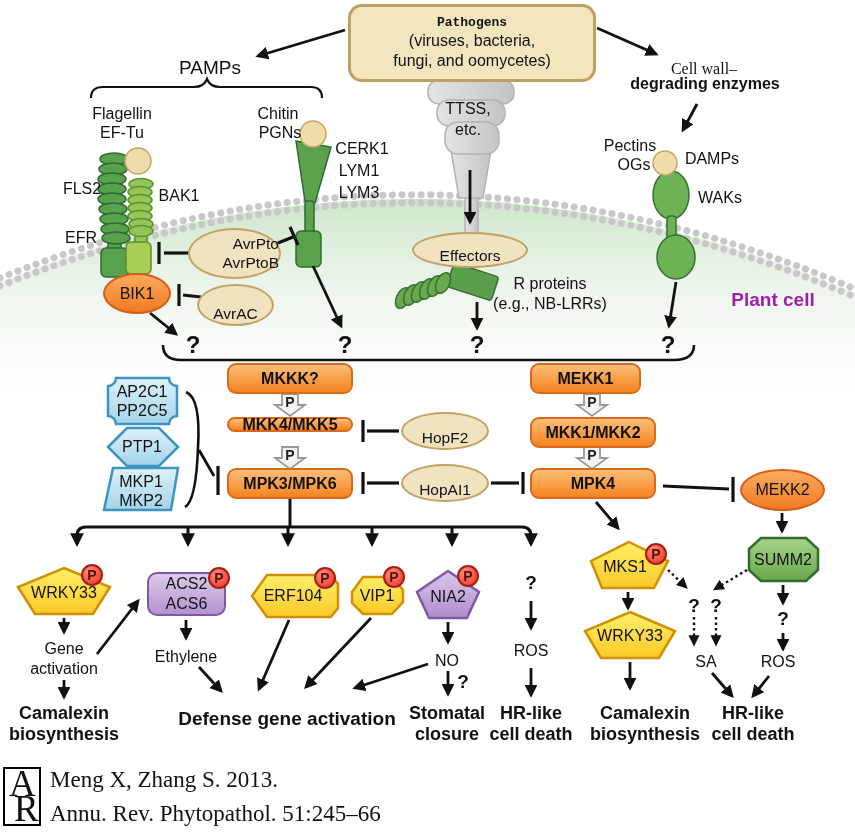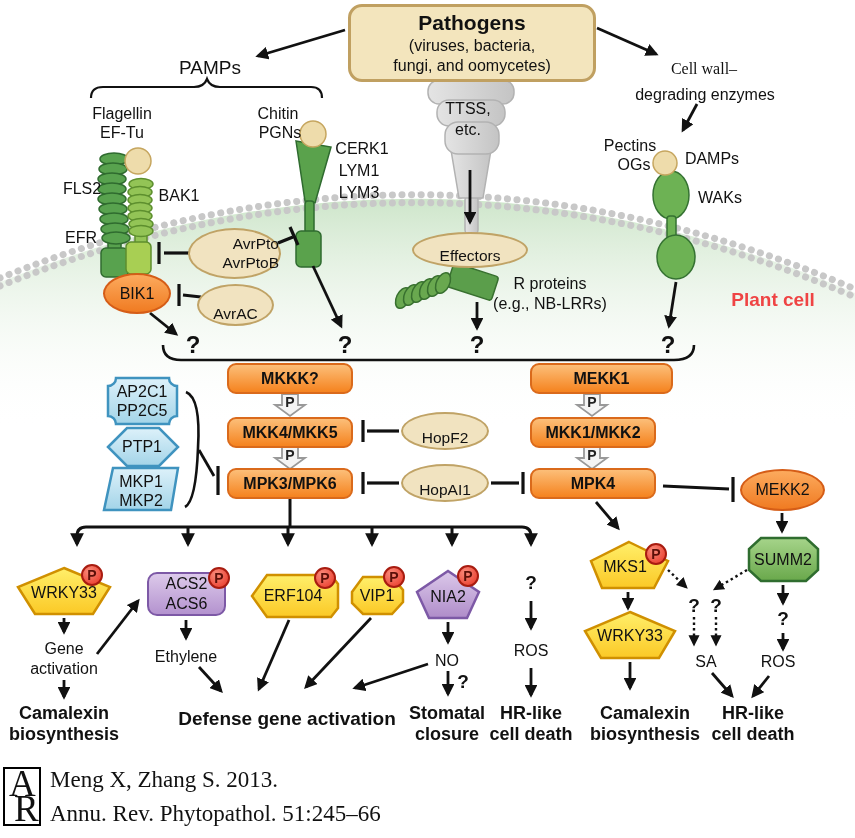--- a/index.html
+++ b/index.html
@@ -5,21 +5,21 @@
   html,body{margin:0;padding:0;background:#fff;}
   #stage{position:relative;width:855px;height:838px;background:#fff;overflow:hidden;
          font-family:"Liberation Sans",sans-serif;color:#111;}
   #art{position:absolute;left:0;top:0;}
   .lbl{position:absolute;transform:translate(-50%,-50%);white-space:nowrap;
        font-size:16px;line-height:1.05;text-align:center;}
   .b{font-weight:bold;}
   .big{font-size:19px;}
   .q{font-size:24px;font-weight:bold;}
   .qs{font-size:19px;font-weight:bold;}
-  .gray{color:#ef4444;}
+  .gray{color:#a21caf;}
   .node{position:absolute;display:flex;align-items:center;justify-content:center;
         text-align:center;box-sizing:border-box;}
   .obox{background:linear-gradient(#fcbe78,#f5831f);border:2.5px solid #da6a1b;
         border-radius:9px;font-weight:bold;font-size:16px;}
   .oell{background:linear-gradient(#fcaa5d,#f07b22);border:2.5px solid #d55d17;
         border-radius:50%;font-size:16px;}
   .tanell{background:#f1e3c0;border:2.5px solid #c0a366;border-radius:50%;
         font-size:15.5px;line-height:1.2;align-items:flex-end;}
   .pbox{background:linear-gradient(#dcc9ea,#b493cf);border:2.5px solid #7d59a6;
         border-radius:10px;font-size:16px;line-height:1.25;}
@@ -228,41 +228,41 @@
   <polygon points="64,568 110,587 93,614 35,614 18,587" fill="url(#gYel)" stroke="#d09000" stroke-width="2.5"></polygon>
   <polygon points="252,596 267,575 331,575 338,584 338,608 331,617 267,617" fill="url(#gYel)" stroke="#d09000" stroke-width="2.5"></polygon>
   <polygon points="352,592 363,577 392,577 403,590 403,602 392,614 363,614 352,603" fill="url(#gYel)" stroke="#d09000" stroke-width="2.5"></polygon>
   <polygon points="448,571 479,592 467,618 429,618 417,592" fill="url(#gPur)" stroke="#7d59a6" stroke-width="2.5"></polygon>
   <polygon points="629,542 668,561 654,588 602,588 591,561" fill="url(#gYel)" stroke="#d09000" stroke-width="2.5"></polygon>
   <polygon points="630,612 675,631 659,658 601,658 585,631" fill="url(#gYel)" stroke="#d09000" stroke-width="2.5"></polygon>
   <polygon points="761,538 806,538 818,549 818,570 806,581 761,581 749,570 749,549" fill="url(#gGrn)" stroke="#2f6d2f" stroke-width="2.5"></polygon>
 </svg>
 
 <div class="node pathobox" style="left:348px;top:4px;width:248px;height:78px;">
-  <div class="b" style="font-size:21px;">Pathogens</div>
+  <div class="b" style="font-size:13px;font-family:Liberation Mono, monospace;">Pathogens</div>
   <div>(viruses, bacteria,</div>
   <div>fungi, and oomycetes)</div>
 </div>
 
 <div class="node tanell" style="left:188px;top:228px;width:93px;height:51px;flex-direction:column;">
   <div>AvrPto</div>
   <div>AvrPtoB</div>
 </div>
 <div class="node tanell" style="left:197px;top:284px;width:77px;height:42px;">AvrAC</div>
 <div class="node tanell" style="left:412px;top:232px;width:116px;height:36px;">Effectors</div>
 <div class="node tanell" style="left:401px;top:412px;width:88px;height:38px;">HopF2</div>
 <div class="node tanell" style="left:401px;top:464px;width:88px;height:38px;">HopAI1</div>
 
 <div class="node oell" style="left:103px;top:273px;width:68px;height:41px;">BIK1</div>
 <div class="node oell" style="left:740px;top:469px;width:85px;height:42px;">MEKK2</div>
 
 <div class="node obox" style="left:227px;top:363px;width:126px;height:31px;">MKKK?</div>
-<div class="node obox" style="left:227px;top:417px;width:126px;height:31px;">MKK4/MKK5</div>
+<div class="node obox" style="left:227px;top:417px;width:126px;height:15px;">MKK4/MKK5</div>
 <div class="node obox" style="left:227px;top:468px;width:126px;height:31px;">MPK3/MPK6</div>
-<div class="node obox" style="left:530px;top:363px;width:143px;height:31px;">MEKK1</div>
+<div class="node obox" style="left:530px;top:363px;width:111px;height:31px;">MEKK1</div>
 <div class="node obox" style="left:530px;top:417px;width:126px;height:31px;">MKK1/MKK2</div>
 <div class="node obox" style="left:530px;top:468px;width:126px;height:31px;">MPK4</div>
 
 <div class="node pbox" style="left:147px;top:572px;width:79px;height:44px;flex-direction:column;">
   <div>ACS2</div>
   <div>ACS6</div>
 </div>
 
 <div class="plet" style="left:290px;top:402px;">P</div>
 <div class="plet" style="left:290px;top:455px;">P</div>
@@ -281,21 +281,21 @@
 <div class="lbl" style="left:122px;top:133px;">EF-Tu</div>
 <div class="lbl" style="left:278px;top:114px;">Chitin</div>
 <div class="lbl" style="left:280px;top:133px;text-align:center;">PGNs</div>
 <div class="lbl" style="left:362px;top:149px;">CERK1</div>
 <div class="lbl" style="left:359px;top:171px;">LYM1</div>
 <div class="lbl" style="left:359px;top:193px;">LYM3</div>
 <div class="lbl" style="left:82px;top:189px;">FLS2</div>
 <div class="lbl" style="left:81px;top:216px;margin-top:22px;">EFR</div>
 <div class="lbl" style="left:179px;top:196px;">BAK1</div>
 <div class="lbl" style="left:704px;top:69px;font-family:Liberation Serif, serif;">Cell wall–</div>
-<div class="lbl" style="left:705px;top:95px;">degrading enzymes</div>
+<div class="lbl" style="left:705px;top:84px;font-weight:bold;">degrading enzymes</div>
 <div class="lbl" style="left:630px;top:146px;">Pectins</div>
 <div class="lbl" style="left:634px;top:165px;">OGs</div>
 <div class="lbl" style="left:712px;top:159px;">DAMPs</div>
 <div class="lbl" style="left:720px;top:198px;">WAKs</div>
 <div class="lbl b big gray" style="left:773px;top:300px;">Plant cell</div>
 <div class="lbl" style="left:468px;top:109px;">TTSS,</div>
 <div class="lbl" style="left:468px;top:130px;">etc.</div>
 <div class="lbl" style="left:550px;top:284px;">R proteins</div>
 <div class="lbl" style="left:550px;top:304px;">(e.g., NB-LRRs)</div>
 

